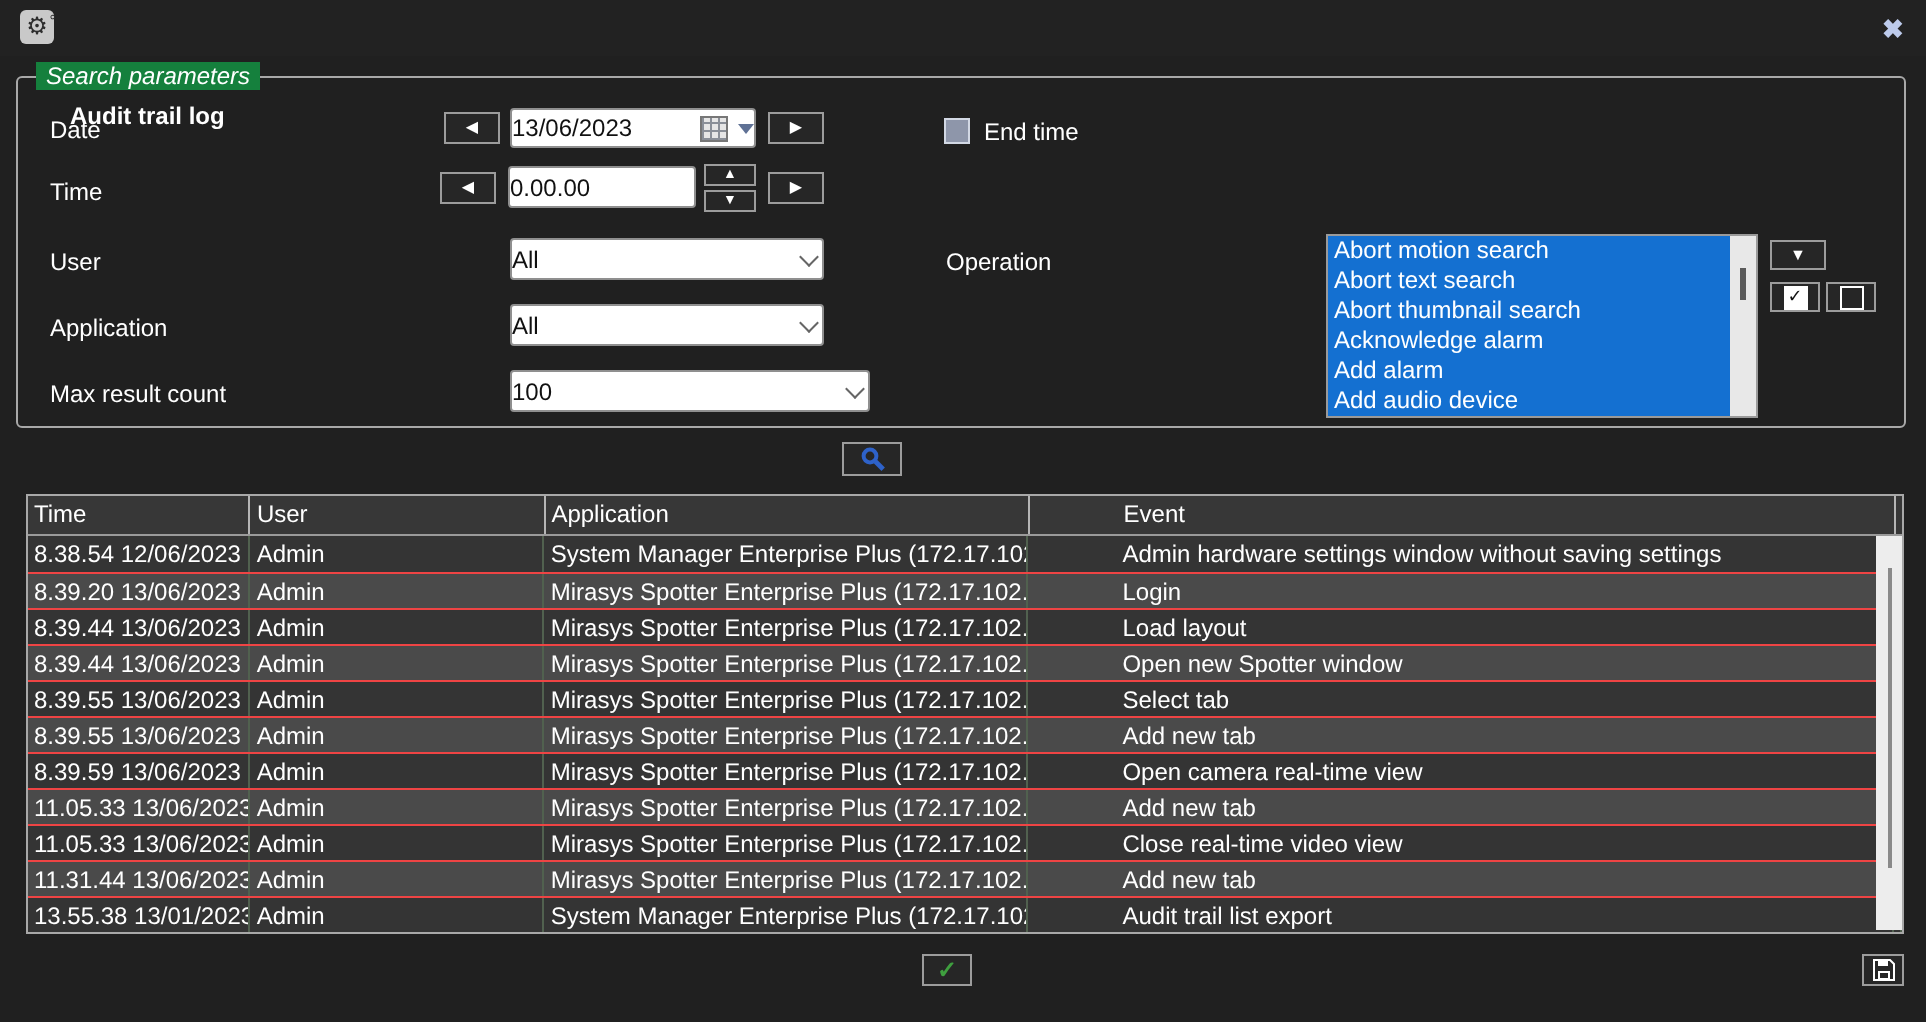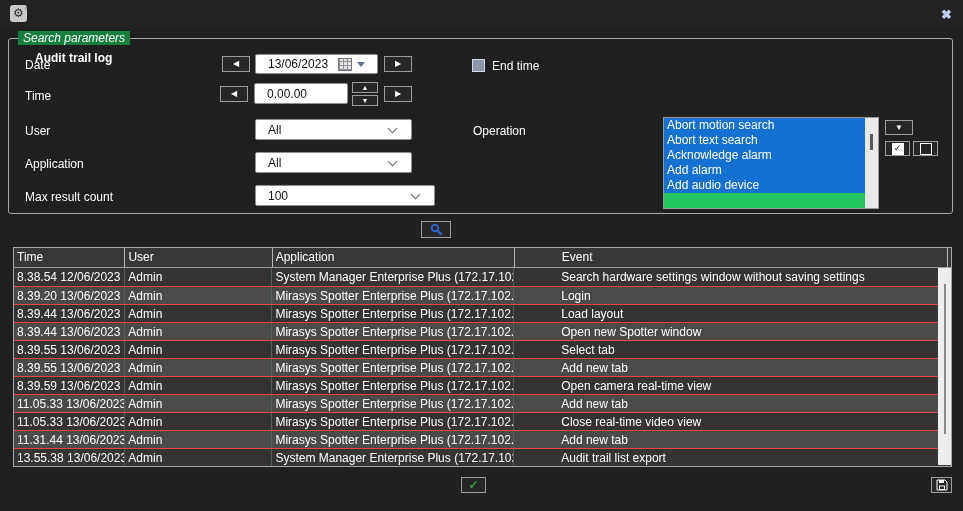--- a/index.html
+++ b/index.html
@@ -20,21 +20,21 @@
   #groupbox { position:absolute; left:8px; top:38px; width:945px; height:176px;
     border:1px solid #a8a8a8; border-radius:3px; box-sizing:border-box; }
   #groupbox-legend { position:absolute; left:18px; top:31px; background:#15803d; padding:0 5px; font-size:12px;font-style:italic; }
   
   .lbl { position:absolute; font-size:12px; color:#fff; white-space:nowrap; }
   .btn { position:absolute; background:#262626; border:1px solid #9c9c9c; box-sizing:border-box;
     display:flex; align-items:center; justify-content:center; color:#fff; cursor:default; }
   .arrow-glyph { font-size:8px; line-height:1; }
   .spin-glyph  { font-size:7px; line-height:1; }
   .field { position:absolute; background:#ffffff; color:#111; border:1px solid #8f8f8f; border-radius:2px;
-    box-sizing:border-box; display:flex; align-items:center; padding:0 12px; font-size:12px; }
+    box-sizing:border-box; display:flex; align-items:center; padding:0 0; font-size:12px; }
   .combo { justify-content:space-between; }
   .chevron { width:6px; height:6px; border-right:1px solid #666; border-bottom:1px solid #666;
     transform:rotate(45deg); margin:-3px 3px 0 0; flex:0 0 auto; }
   .cal-icon { width:12px; height:11px; margin-left:auto; border:1px solid #777; background-color:#e6e6e6;
     background-image:repeating-linear-gradient(0deg,#8a8f98 0 1px,transparent 1px 4px),
                      repeating-linear-gradient(90deg,#8a8f98 0 1px,transparent 1px 4px); }
   .drop-tri { width:0; height:0; border-left:4px solid transparent; border-right:4px solid transparent;
     border-top:5px solid #5f7195; margin-left:5px; }
   
   #endtime-box { position:absolute; left:472px; top:59px; width:13px; height:13px;
@@ -120,20 +120,21 @@
   <div class="field combo" style="left:255px; top:119px; width:157px; height:21px;">
     <span>All</span>
     <span class="chevron"></span>
   </div>
 
   <div class="lbl" style="left:473px; top:124px;">Operation</div>
   <div id="oplist">
     <div>
         <div class="op-item">Abort motion search</div>
         <div class="op-item alt">Abort text search</div>
+        <div class="op-item">Abort thumbnail search</div>
         <div class="op-item alt">Acknowledge alarm</div>
         <div class="op-item">Add alarm</div>
         <div class="op-item alt">Add audio device</div>
       </div>
     <div class="lb-scroll">
         <div class="lb-thumb"></div>
       </div>
   </div>
   <div class="btn" style="left:885px; top:120px; width:28px; height:15px;">
       <span class="arrow-glyph">▼</span>
@@ -172,21 +173,21 @@
       <div class="th c1">User</div>
       <div class="th c2">Application</div>
       <div class="th c3">Event</div>
       <div class="th cf"></div>
     </div>
     <div id="tbody">
         <div class="trow">
           <div class="td c0">8.38.54 12/06/2023</div>
           <div class="td c1">Admin</div>
           <div class="td c2">System Manager Enterprise Plus (172.17.102.16)</div>
-          <div class="td c3">Search hardware settings window without saving settings</div>
+          <div class="td c3">Admin hardware settings window without saving settings</div>
           <div class="td cf"></div>
         </div>
         <div class="trow alt">
           <div class="td c0">8.39.20 13/06/2023</div>
           <div class="td c1">Admin</div>
           <div class="td c2">Mirasys Spotter Enterprise Plus (172.17.102.16)</div>
           <div class="td c3">Login</div>
           <div class="td cf"></div>
         </div>
         <div class="trow">
@@ -239,21 +240,21 @@
           <div class="td cf"></div>
         </div>
         <div class="trow alt">
           <div class="td c0">11.31.44 13/06/2023</div>
           <div class="td c1">Admin</div>
           <div class="td c2">Mirasys Spotter Enterprise Plus (172.17.102.16)</div>
           <div class="td c3">Add new tab</div>
           <div class="td cf"></div>
         </div>
         <div class="trow">
-          <div class="td c0">13.55.38 13/06/2023</div>
+          <div class="td c0">13.55.38 13/01/2023</div>
           <div class="td c1">Admin</div>
           <div class="td c2">System Manager Enterprise Plus (172.17.102.16)</div>
           <div class="td c3">Audit trail list export</div>
           <div class="td cf"></div>
         </div>
       </div>
     <div id="table-vscroll">
         <div id="table-vthumb"></div>
       </div>
   </div>

